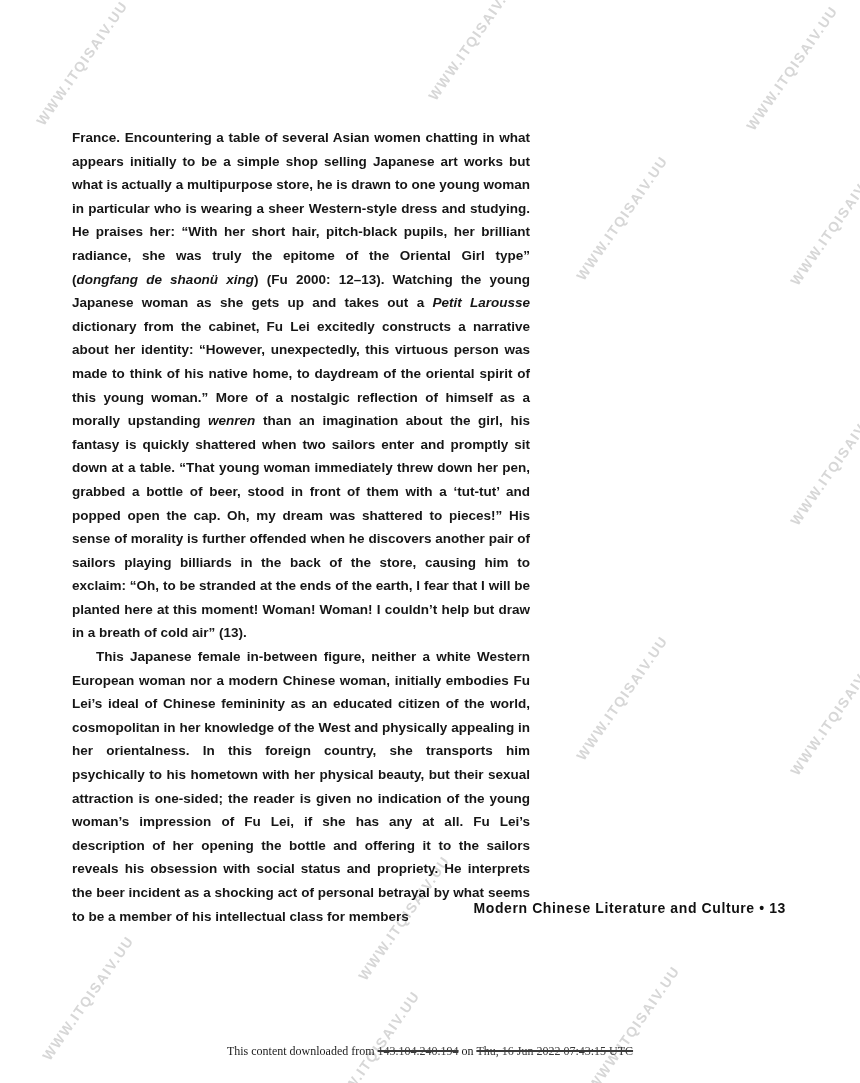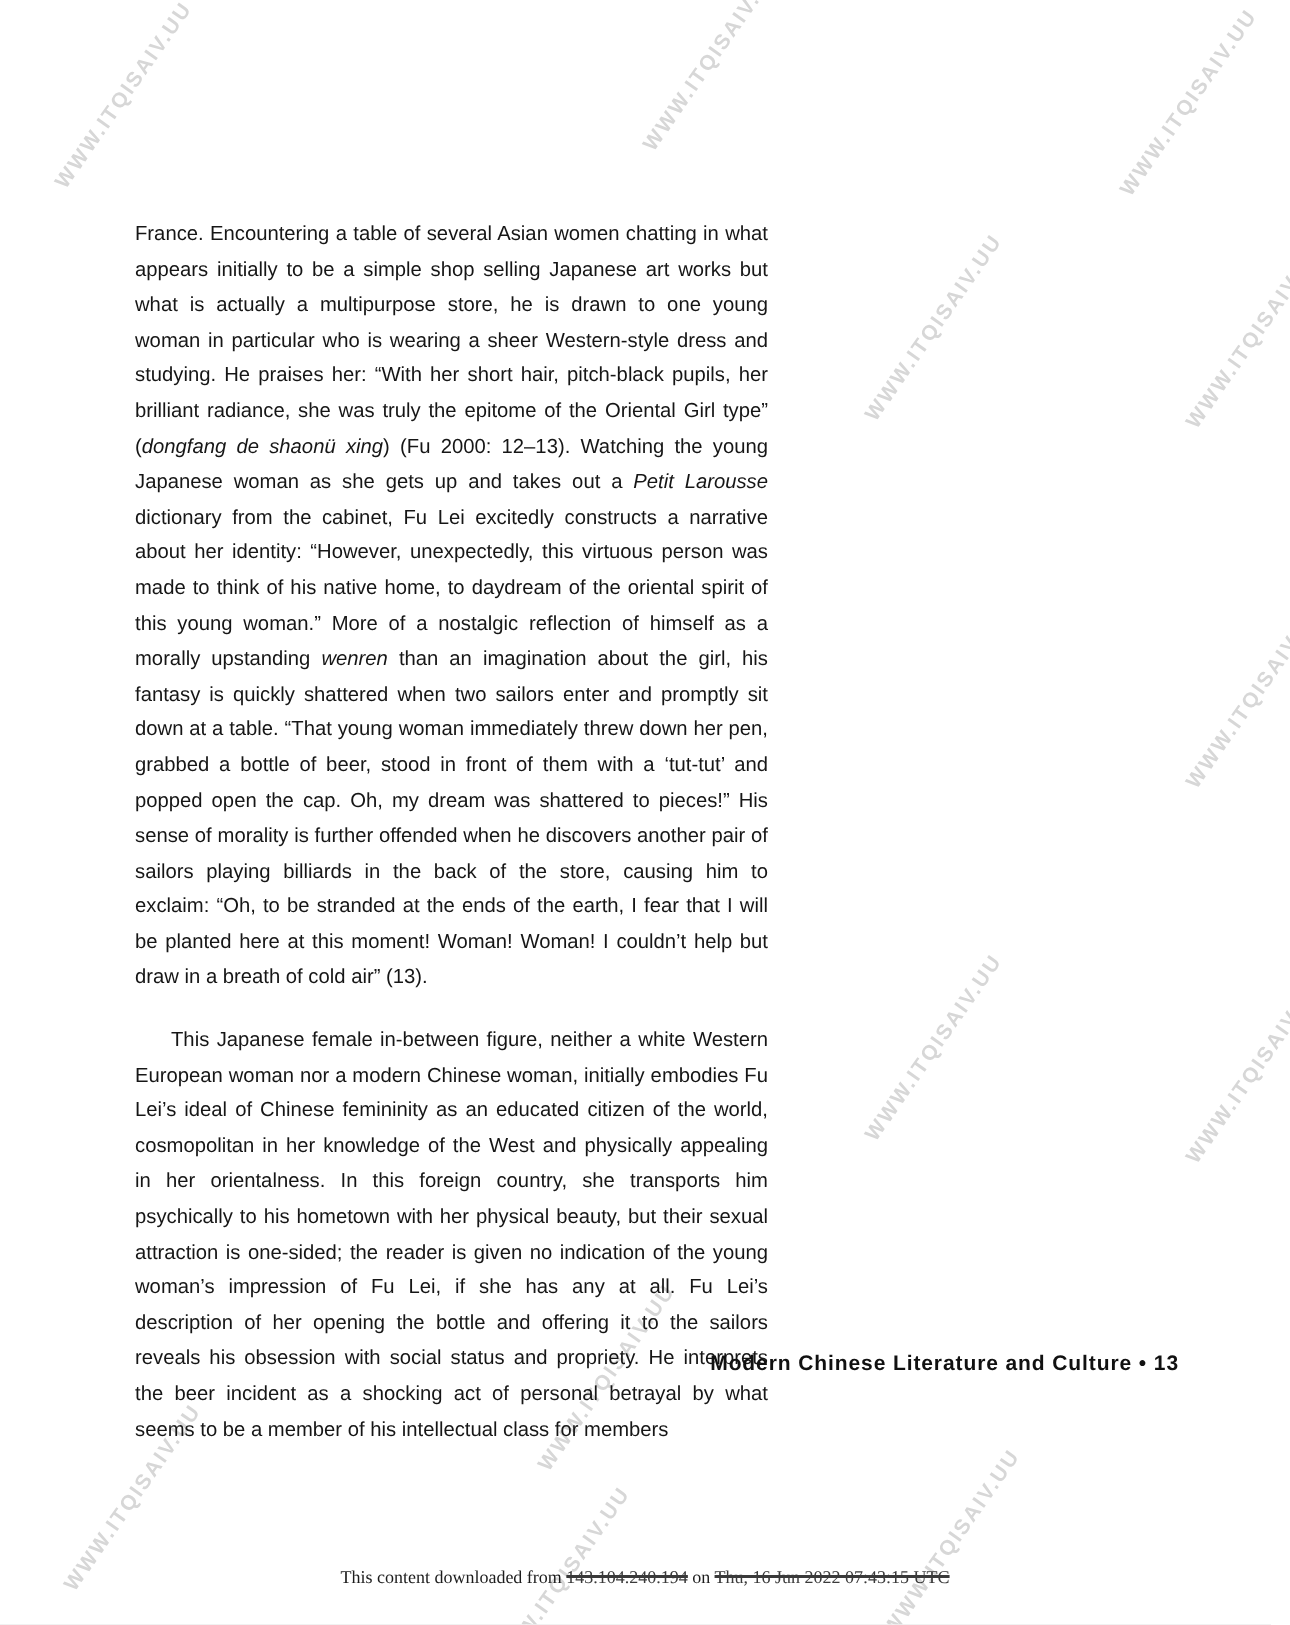--- a/index.html
+++ b/index.html
@@ -43,21 +43,21 @@
   
   .text-block {
     position: absolute;
     left: 72px;
     top: 126px;
     width: 458px;
     font-size: 13.5px;
     line-height: 23.6px;
     text-align: justify;
   }
-  .text-block p { margin: 18px; }
+  .text-block p { margin: 0; font-weight: bold; }
   .text-block p.indented { text-indent: 24px; }
   .text-block em { font-style: italic; }
 
   
   .running-footer {
     position: absolute;
     right: 74px;
     top: 900px;
     font-size: 14px;
     font-weight: bold;

